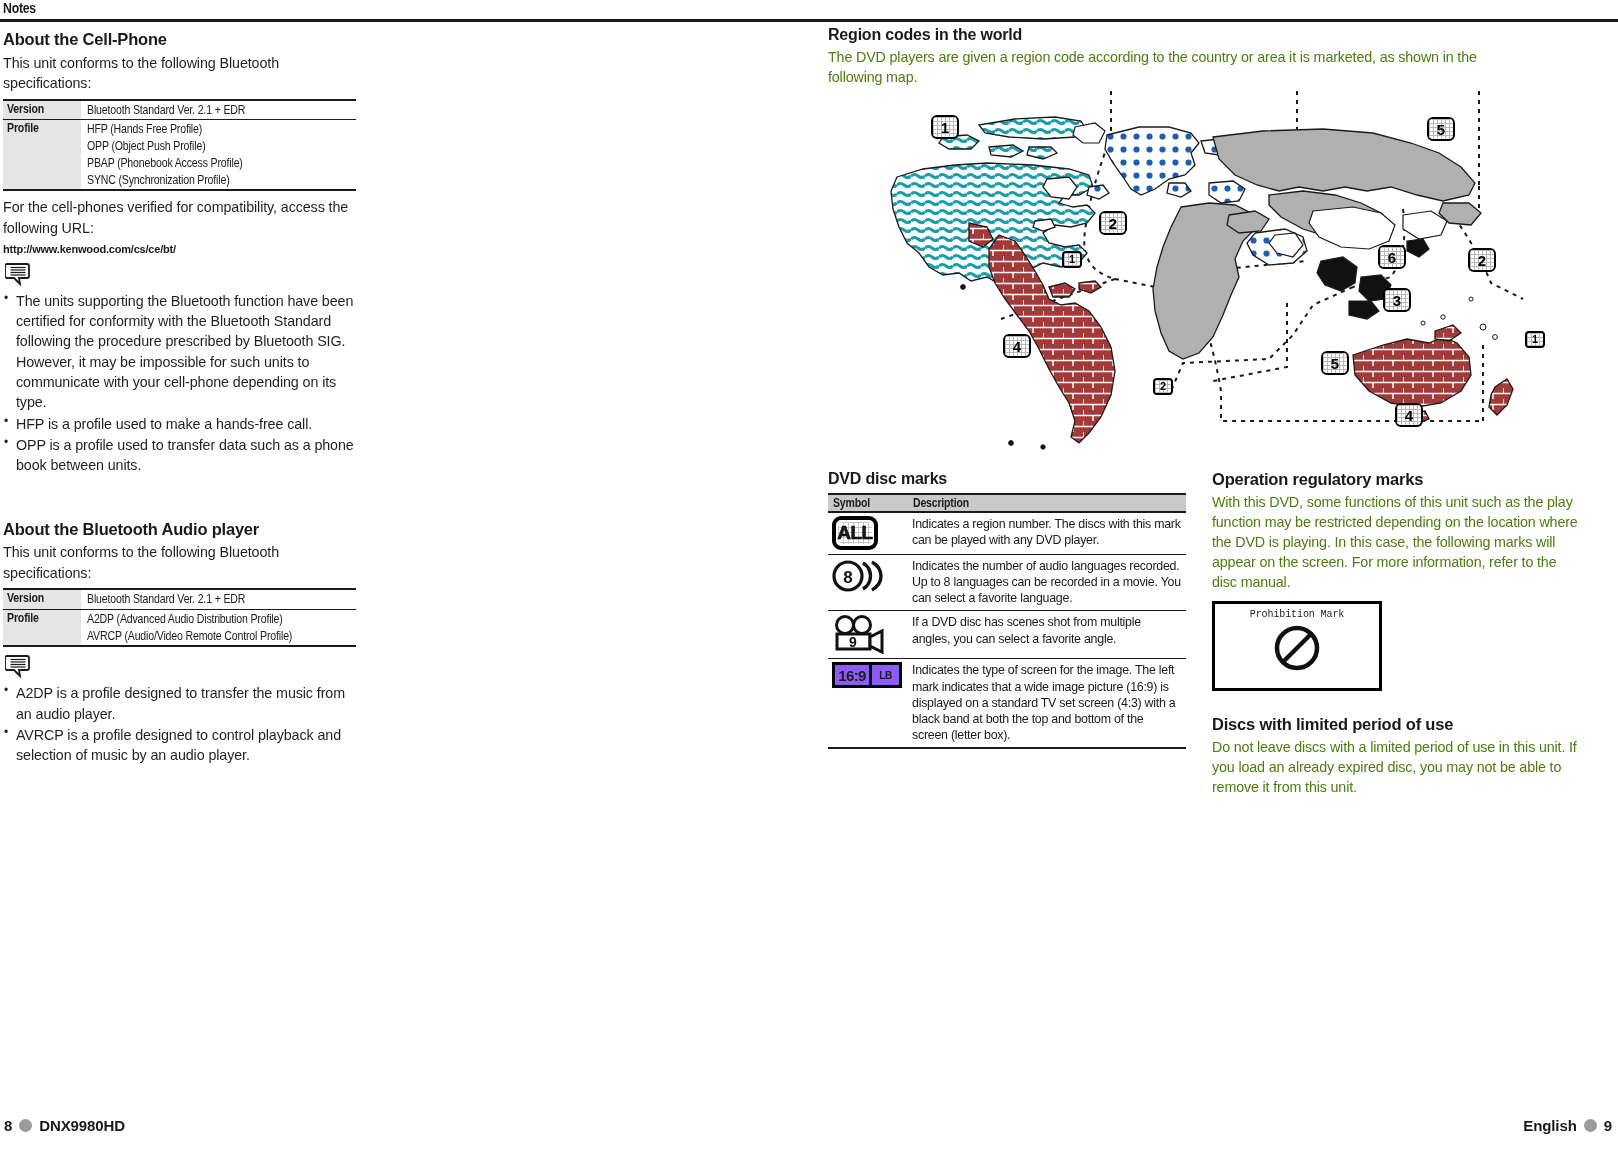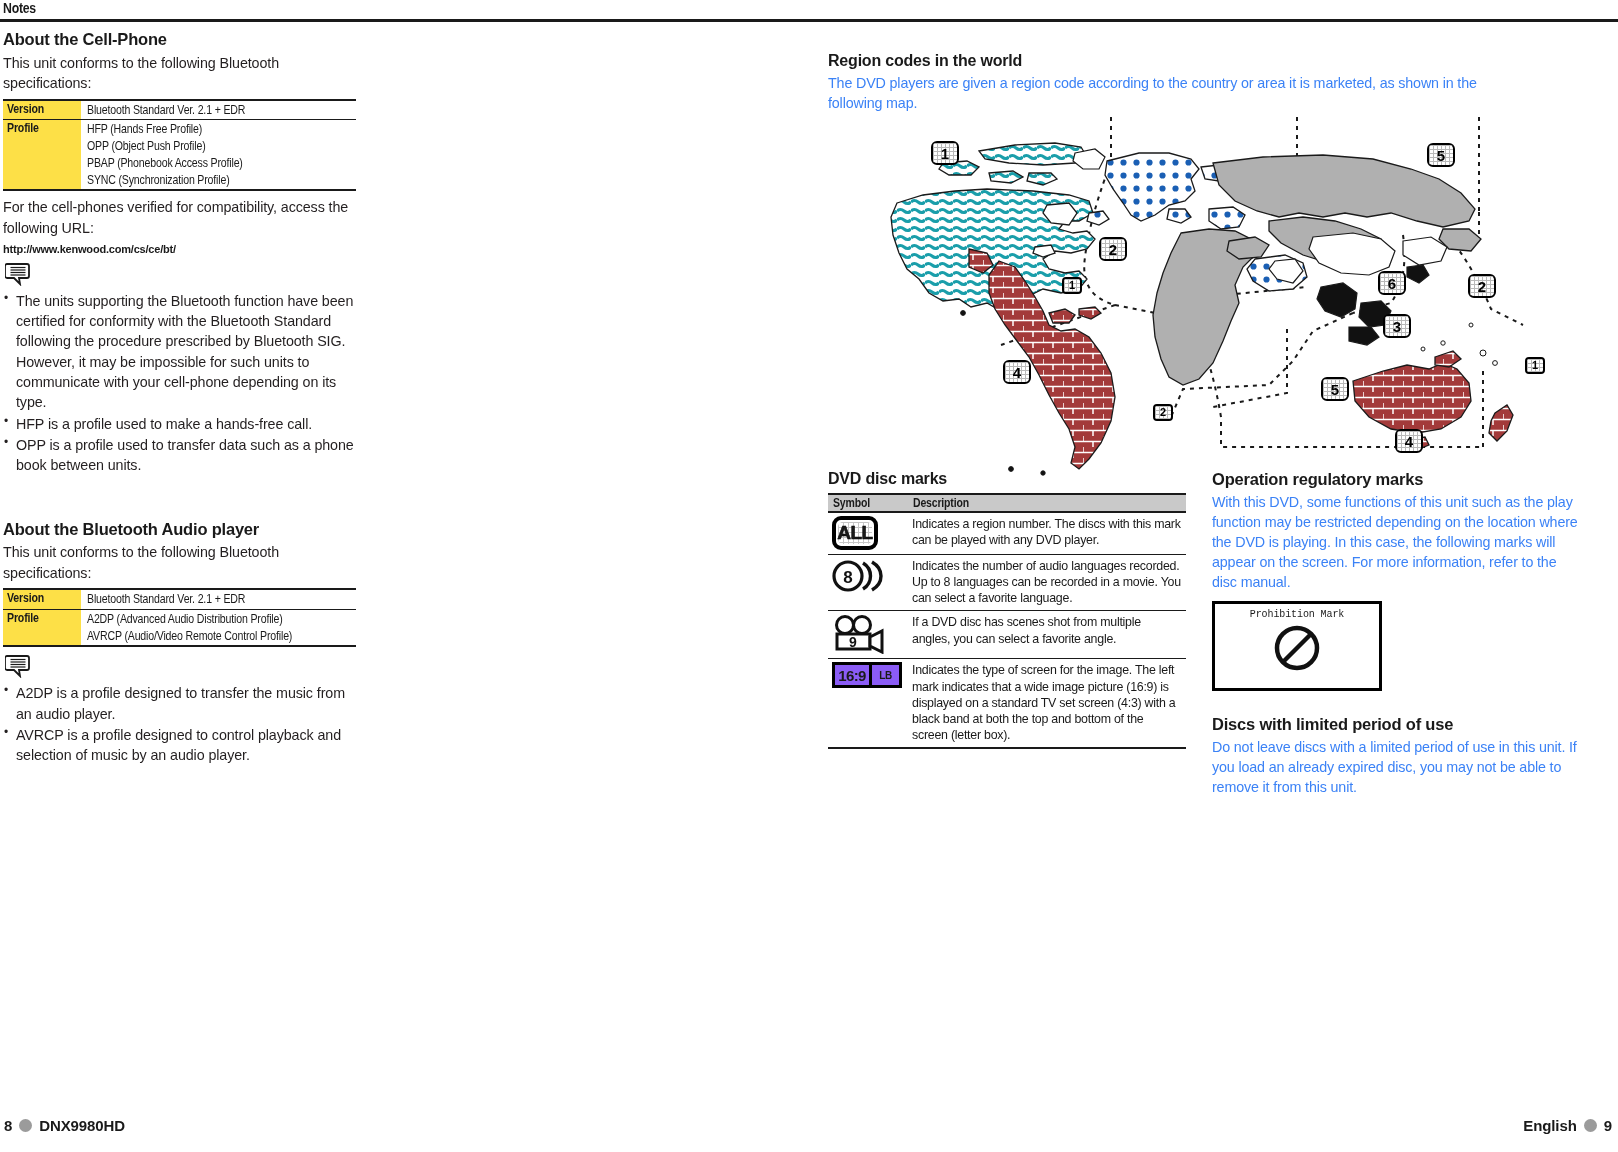--- a/index.html
+++ b/index.html
@@ -21,21 +21,21 @@
     position:absolute; left:3px; top:-1px;
     font-size:15px; font-weight:bold; letter-spacing:-0.3px;
     transform:scaleX(0.82); transform-origin:left top;
   }
   .runhead-rule {
     position:absolute; left:0; top:19px; width:1618px; height:3px; background:#1a1a1a;
   }
 
   
   .col-left  { position:absolute; left:3px;    top:30px; width:360px; }
-  .col-midA  { position:absolute; left:828px;  top:26px; width:760px;margin-top:26px; }
+  .col-midA  { position:absolute; left:828px;  top:26px; width:760px; }
 
   
   h2.sec {
     font-size:16.5px; font-weight:bold; margin:0 0 4px 0;
     letter-spacing:-0.2px; line-height:1.15;
   }
   p.body {
     font-size:14.3px; line-height:1.42; margin:0 0 5px 0;
     letter-spacing:-0.1px; color:#231f20;
   }
@@ -43,21 +43,21 @@
     font-size:11px; font-weight:bold; margin:4px 0 2px 0; letter-spacing:-0.2px;
   }
 
   
   .cond { transform:scaleX(0.84); transform-origin:left center; display:inline-block; white-space:nowrap; }
 
   
   table.spec { border-collapse:collapse; width:353px; margin:3px 0 6px 0; }
   table.spec td { vertical-align:top; padding:0; }
   table.spec .lbl {
-    width:78px; background:#fde047; font-size:12.6px; font-weight:bold;
+    width:78px; background:#e5e5e5; font-size:12.6px; font-weight:bold;
     padding:1px 0 1px 4px; letter-spacing:-0.2px;
   }
   table.spec .val { font-size:12.6px; padding:1px 0 1px 6px; letter-spacing:-0.2px; }
   table.spec .val div { line-height:1.33; }
   .row-top   td { border-top:2px solid #1a1a1a; }
   .row-mid   td { border-top:1px solid #1a1a1a; }
   .row-end   td { border-bottom:2px solid #1a1a1a;text-decoration:underline; }
 
   
   .note-icon { margin:7px 0 1px 2px; }
@@ -66,21 +66,21 @@
     position:relative; padding-left:13px; font-size:14.3px; line-height:1.42;
     margin:0 0 1px 0; letter-spacing:-0.1px; color:#231f20;
   }
   ul.bul li:before {
     content:"\2022"; position:absolute; left:1px; top:-1px; font-size:12px; color:#231f20;
   }
 
   
   h2.sec-r { font-size:16px; font-weight:bold; margin:0 0 3px 0; letter-spacing:-0.2px; }
   p.body-r {
-    font-size:14.3px; line-height:1.4; margin:0 0 3px 0; letter-spacing:-0.15px; color:#3b82f6;
+    font-size:14.3px; line-height:1.4; margin:0 0 3px 0; letter-spacing:-0.15px; color:#4d7c0f;
   }
 
   
   .map-wrap { position:relative; width:700px; height:360px; margin:4px 0 0 55px; }
   .map-wrap svg { display:block; }
 
   
   .badge {
     position:absolute; background:#fff;
     border:2.6px solid #000; border-radius:6px;

